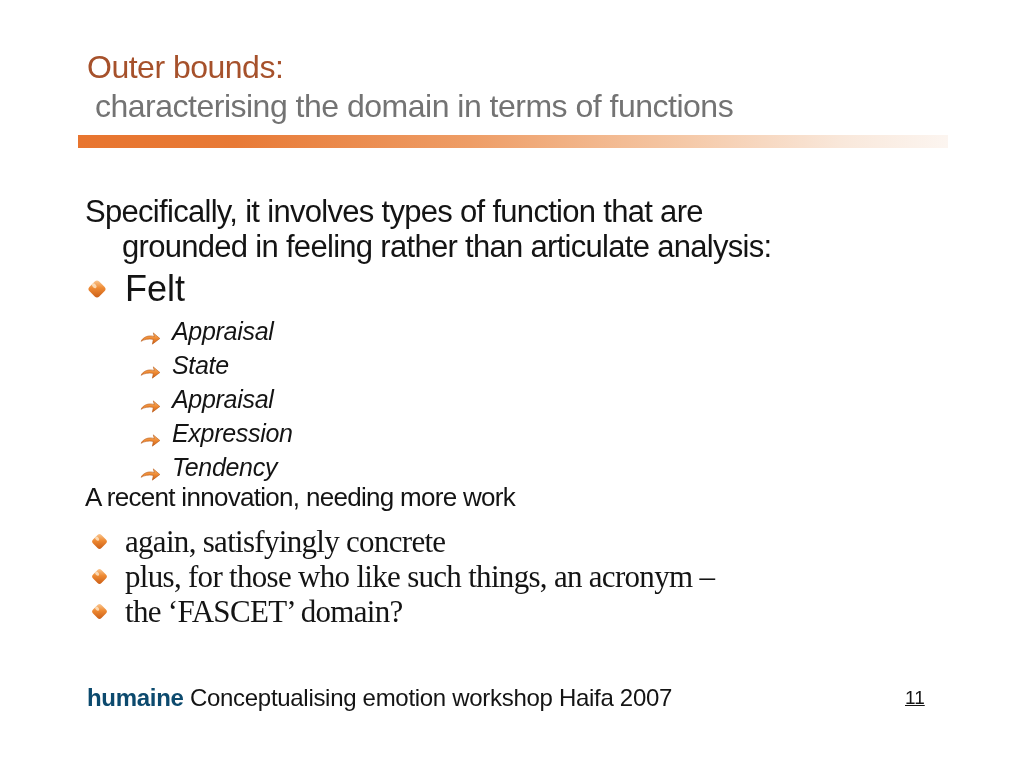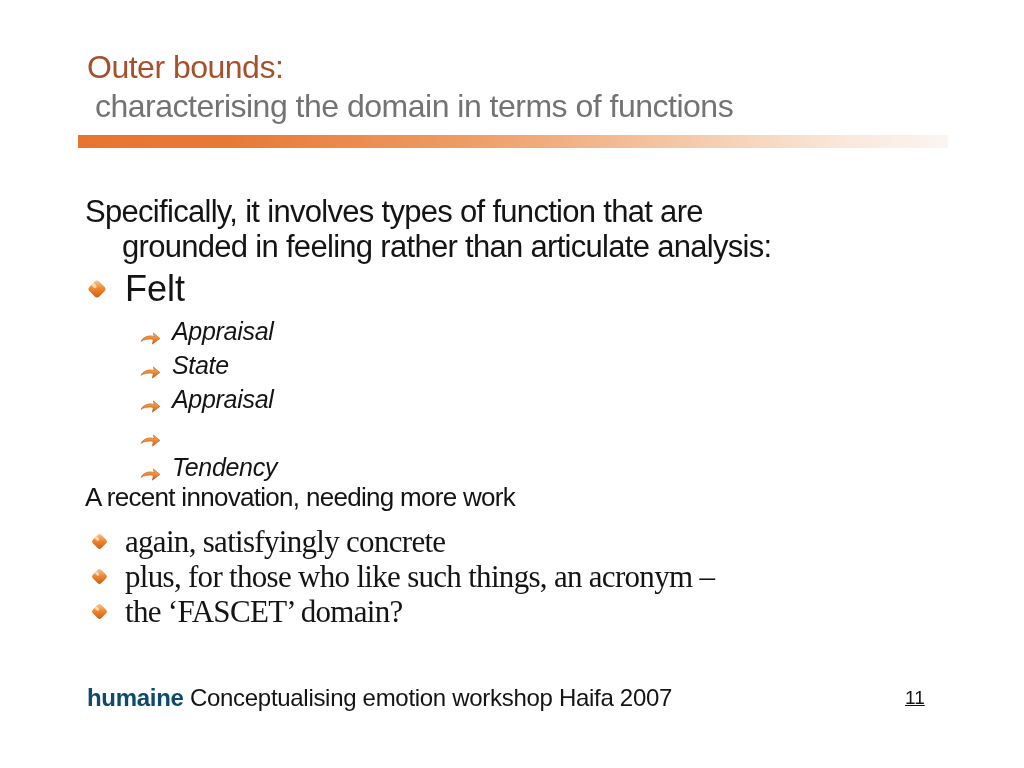--- a/index.html
+++ b/index.html
@@ -160,20 +160,21 @@
     <div class="sub-row">
       <svg class="icon" width="21" height="15" viewBox="0 0 22 16">
         <path d="M1 11 C 3 6, 10 4, 15 6 L14 2 L21 8 L13 14 L14 9 C 9 8, 4 9, 1 11 Z" fill="url(#arrowGrad)" stroke="#B4520F" stroke-width="0.6"></path>
       </svg>
       <span class="label">Appraisal</span>
     </div>
     <div class="sub-row">
       <svg class="icon" width="21" height="15" viewBox="0 0 22 16">
         <path d="M1 11 C 3 6, 10 4, 15 6 L14 2 L21 8 L13 14 L14 9 C 9 8, 4 9, 1 11 Z" fill="url(#arrowGrad)" stroke="#B4520F" stroke-width="0.6"></path>
       </svg>
+      <span class="label">Expression</span>
     </div>
     <div class="sub-row">
       <svg class="icon" width="21" height="15" viewBox="0 0 22 16">
         <path d="M1 11 C 3 6, 10 4, 15 6 L14 2 L21 8 L13 14 L14 9 C 9 8, 4 9, 1 11 Z" fill="url(#arrowGrad)" stroke="#B4520F" stroke-width="0.6"></path>
       </svg>
       <span class="label">Tendency</span>
     </div>
   </div>
 
   <div class="statement">A recent innovation, needing more work</div>

